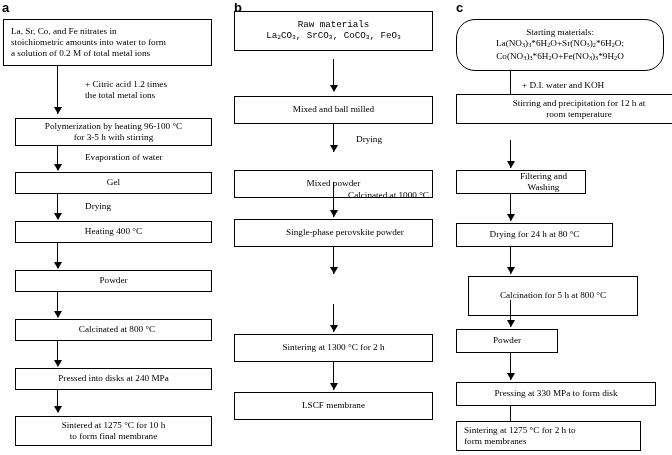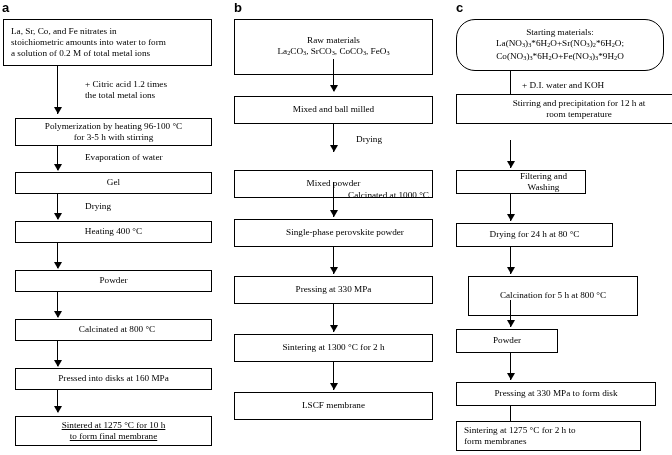--- a/index.html
+++ b/index.html
@@ -137,35 +137,35 @@
     <div class="conn" style="left:57px; top:292px; height:25px;"></div>
     <div class="arrowhead" style="left:54px; top:311px;"></div>
 
     <div class="node" style="left:15px; top:319px; width:197px; height:22px;padding-left:10px;">
       <span class="txt">Calcinated at 800 °C</span>
     </div>
     <div class="conn" style="left:57px; top:341px; height:25px;"></div>
     <div class="arrowhead" style="left:54px; top:360px;"></div>
 
     <div class="node" style="left:15px; top:368px; width:197px; height:22px;">
-      <span class="txt">Pressed into disks at 160 MPa</span>
+      <span class="txt">Pressed into disks at 240 MPa</span>
     </div>
     <div class="conn" style="left:57px; top:390px; height:22px;"></div>
     <div class="arrowhead" style="left:54px; top:406px;"></div>
 
-    <div class="node" style="left:15px; top:416px; width:197px; height:30px;text-decoration:underline;">
+    <div class="node" style="left:15px; top:416px; width:197px; height:30px;">
       <span class="txt">Sintered at 1275 °C for 10 h
 to form final membrane</span>
     </div>
   </div>
 
   <div class="panel panel-b">
     <div class="panel-label">b</div>
 
-    <div class="node" style="left:8px; top:19px; width:199px; height:56px;">
+    <div class="node" style="left:8px; top:11px; width:199px; height:40px;font-family:Liberation Mono, monospace;">
       <span class="txt"><span>Raw materials</span><br><span>La<sub>2</sub>CO<sub>3</sub>, SrCO<sub>3</sub>, CoCO<sub>3</sub>, FeO<sub>3</sub></span></span>
     </div>
     <div class="conn" style="left:107px; top:59px; height:32px;"></div>
     <div class="arrowhead" style="left:104px; top:85px;"></div>
 
     <div class="node" style="left:8px; top:96px; width:199px; height:28px;">
       <span class="txt">Mixed and ball milled</span>
     </div>
     <div class="conn" style="left:107px; top:124px; height:28px;"></div>
     <div class="arrowhead" style="left:104px; top:145px;"></div>
@@ -177,23 +177,20 @@
     <div class="conn" style="left:107px; top:182px; height:35px;"></div>
     <div class="arrowhead" style="left:104px; top:210px;"></div>
     <div class="edge-label" style="left:122px; top:190px;">Calcinated at 1000 °C</div>
 
     <div class="node" style="left:8px; top:219px; width:199px; height:28px;padding-left:26px;">
       <span class="txt">Single-phase perovskite powder</span>
     </div>
     <div class="conn" style="left:107px; top:247px; height:27px;"></div>
     <div class="arrowhead" style="left:104px; top:267px;"></div>
 
-    <div class="node" style="left:8px; top:276px; width:199px; height:28px;">
-      <span class="txt">Pressing at 330 MPa</span>
-    </div>
     <div class="conn" style="left:107px; top:304px; height:28px;"></div>
     <div class="arrowhead" style="left:104px; top:325px;"></div>
 
     <div class="node" style="left:8px; top:334px; width:199px; height:28px;">
       <span class="txt">Sintering at 1300 °C for 2 h</span>
     </div>
     <div class="conn" style="left:107px; top:362px; height:28px;"></div>
     <div class="arrowhead" style="left:104px; top:383px;"></div>
 
     <div class="node" style="left:8px; top:392px; width:199px; height:28px;">

